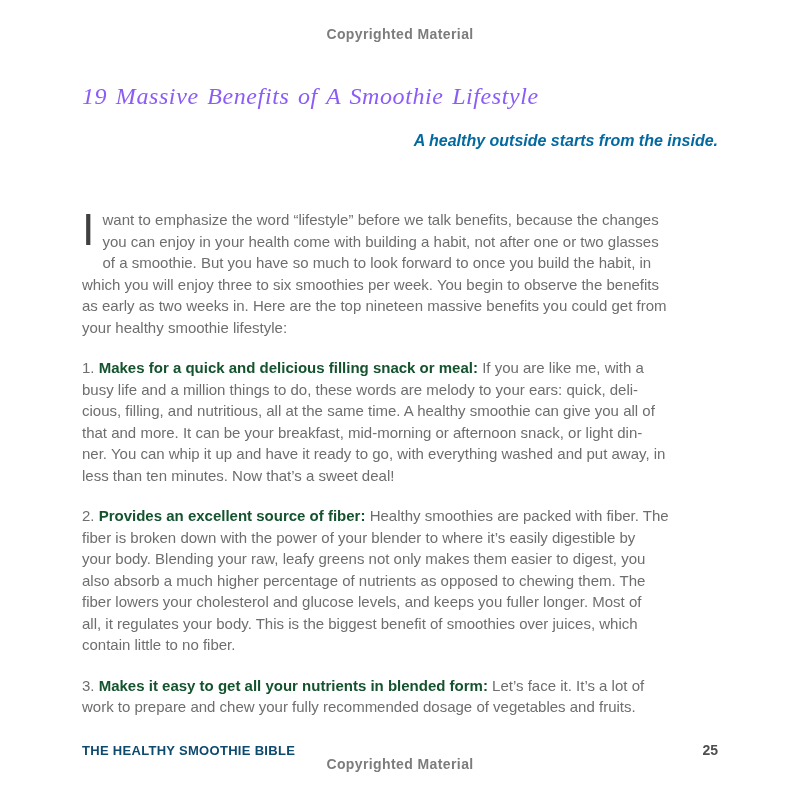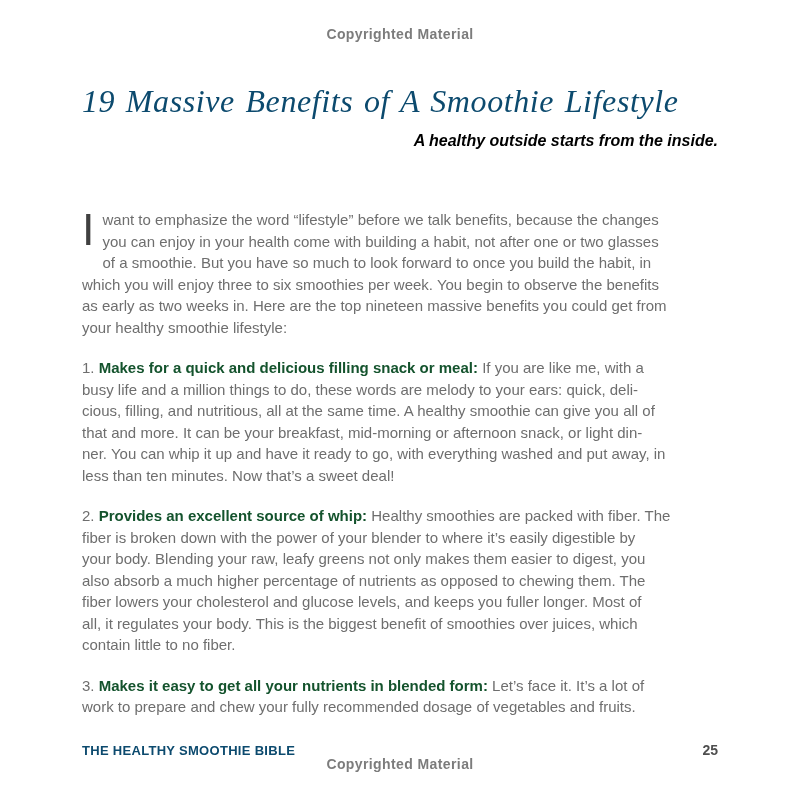--- a/index.html
+++ b/index.html
@@ -17,29 +17,29 @@
   }
   .notice-top {
     position: absolute; top: 26px; left: 0; width: 100%;
     text-align: center;
     color: #7c7c7c; font-weight: 700; font-size: 14px; letter-spacing: 0.4px;
   }
   .chapter-title {
     position: absolute; top: 83px; left: 82px;
     font-family: "Liberation Serif", serif;
     font-style: italic;
-    font-size: 32px;
-    color: #0c4a6e;
+    font-size: 24px;
+    color: #8b5cf6;
     letter-spacing: 0.6px;
     word-spacing: 2px;
   }
   .quote-block {
     position: absolute; top: 131px; right: 82px;
     text-align: left;
-    color: #000000;
+    color: #0369a1;
     font-size: 16px; line-height: 20px;
   }
   .quote-text { font-style: italic; font-weight: 700; }
   .quote-attr { font-weight: 700; }
   .body-text {
     position: absolute; top: 209px; left: 82px; width: 640px;
     color: #6e6e6e;
     font-size: 15px;
     line-height: 21.5px;
   }
@@ -95,21 +95,21 @@
 as early as two weeks in. Here are the top nineteen massive benefits you could get from
 your healthy smoothie lifestyle:</span></p>
 
     <p class="para"><span class="item-number">1.</span> <b class="lead">Makes for a quick and delicious filling snack or meal:</b> <span class="lines">If you are like me, with a
 busy life and a million things to do, these words are melody to your ears: quick, deli-
 cious, filling, and nutritious, all at the same time. A healthy smoothie can give you all of
 that and more. It can be your breakfast, mid-morning or afternoon snack, or light din-
 ner. You can whip it up and have it ready to go, with everything washed and put away, in
 less than ten minutes. Now that’s a sweet deal!</span></p>
 
-    <p class="para"><span class="item-number">2.</span> <b class="lead">Provides an excellent source of whip:</b> <span class="lines">Healthy smoothies are packed with fiber. The
+    <p class="para"><span class="item-number">2.</span> <b class="lead">Provides an excellent source of fiber:</b> <span class="lines">Healthy smoothies are packed with fiber. The
 fiber is broken down with the power of your blender to where it’s easily digestible by
 your body. Blending your raw, leafy greens not only makes them easier to digest, you
 also absorb a much higher percentage of nutrients as opposed to chewing them. The
 fiber lowers your cholesterol and glucose levels, and keeps you fuller longer. Most of
 all, it regulates your body. This is the biggest benefit of smoothies over juices, which
 contain little to no fiber.</span></p>
 
     <p class="para"><span class="item-number">3.</span> <b class="lead">Makes it easy to get all your nutrients in blended form:</b> <span class="lines">Let’s face it. It’s a lot of
 work to prepare and chew your fully recommended dosage of vegetables and fruits.</span></p>
 

